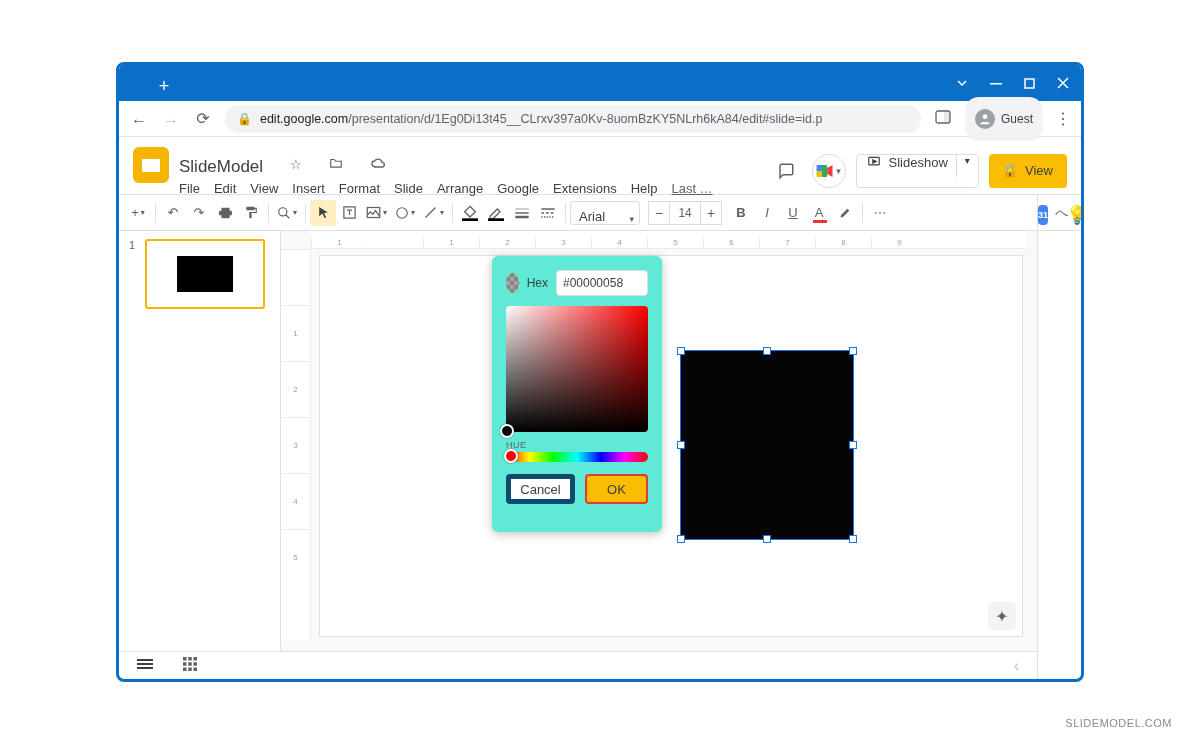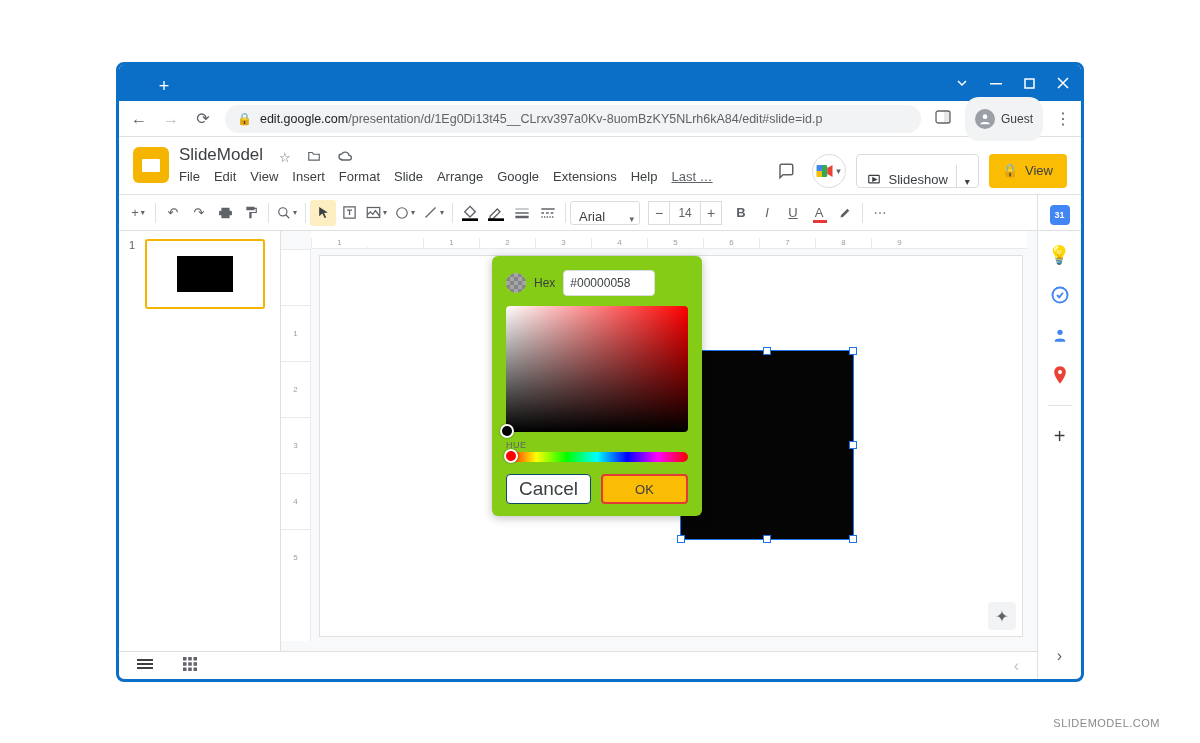--- a/index.html
+++ b/index.html
@@ -21,28 +21,28 @@
   .lock { font-size: 12px; color: #5f6368; }
   .url .domain { color: #202124; }
   .guestpill { display: flex; align-items: center; gap: 6px; background: #f1f3f4; border-radius: 14px; height: 44px; padding: 0 10px; font-size: 12px; color: #3c4043; }
   .guestav { width: 20px; height: 20px; border-radius: 50%; background: #9aa0a6; display:flex; align-items:center; justify-content:center;}
   .kebab { width: 16px; text-align: center; color: #5f6368; font-size: 16px; }
   
   .docsheader { display: flex; padding: 8px 14px 0 14px; gap: 10px; border-bottom: 1px solid #e0e0e0; height: 58px; position: relative; }
   .appicon { width: 36px; height: 36px; background: #f4b400; border-radius: 6px; margin-top: 2px; display:flex; align-items:center; justify-content:center; }
   .appicon::after { content:""; width:18px; height:13px; background:#fff; border-radius:1px; }
   .titlecol { flex: 1; }
-  .docname { font-size: 17px; color: #3c4043; display: flex; align-items: flex-end; gap: 16px; }
+  .docname { font-size: 17px; color: #3c4043; display: flex; align-items: flex-start; gap: 27px; margin-top: 12px; }
   .docname .star, .docname .folder, .docname .cloud { font-size: 13px; color: #5f6368; }
   .menus { display: flex; gap: 14px; font-size: 13px; color: #3c4043; margin-top: 4px; }
   .menus span[data-name="menu-last"] { text-decoration: underline; color: #5f6368; }
   .headerbtns { display: flex; align-items: center; gap: 10px; margin-top: 2px; }
   .iconbtn { width: 32px; height: 32px; border-radius: 50%; display: flex; align-items: center; justify-content: center; color: #5f6368; font-size: 16px; }
   .meet { width: 34px; height: 34px; border-radius: 50%; border: 1px solid #dadce0; display:flex; align-items:center; justify-content:center; gap:0;}
-  .slideshowbtn { border: 1px solid #dadce0; border-radius: 4px; height: 34px; display: flex; align-items: flex-end; padding: 0 8px 0 10px; gap: 8px; font-size: 13px; color: #3c4043; }
+  .slideshowbtn { border: 1px solid #dadce0; border-radius: 4px; height: 34px; display: flex; align-items: flex-start; padding: 0 8px 0 10px; gap: 8px; font-size: 13px; color: #3c4043; }
   .slideshowbtn .sep { width:1px; height:22px; background:#dadce0; }
   .sharebtn { background: #fbbc04; border-radius: 4px; height: 34px; padding: 0 14px; display: flex; align-items: center; gap: 6px; font-size: 13px; font-weight: 500; color: #3c4043; }
   
   .toolbar { height: 36px; border-bottom: 1px solid #e0e0e0; display: flex; align-items: center; padding: 0 6px; font-size: 13px; color: #5f6368; }
   .tbtn { min-width: 26px; height: 26px; display: flex; align-items: center; justify-content: center; border-radius: 3px; padding: 0 4px; position:relative;}
   .tbtn.sel { background: #feefc3; }
   .tsep { width: 1px; height: 20px; background: #e0e0e0; margin: 0 4px; }
   .fontsel { border: 1px solid #dadce0; border-radius: 3px; height: 24px; padding: 0 18px 0 8px; display:flex; align-items:flex-end; font-size:13px; color:#3c4043; position:relative; min-width:70px;}
   .fontsel::after{content:"▾"; position:absolute; right:5px; font-size:9px; color:#5f6368;}
   .sizebox { display:flex; align-items:center; }
@@ -64,21 +64,21 @@
   .ruler-v span{ flex:0 0 56px; display:flex; align-items:center; justify-content:center; border-top:1px solid #e8eaed;}
   .canvas { position:absolute; top:24px; left:38px; right:14px; bottom:14px; background:#fff; border:1px solid #e0e0e0;}
   .shape { position:absolute; top:94px; left:360px; width:174px; height:190px; background:#050505; border:1px solid #1a73e8; }
   .handle { position:absolute; width:8px; height:8px; background:#fff; border:1px solid #1a73e8;}
   .handle.tl{top:-4px; left:-4px;} .handle.tr{top:-4px; right:-4px;}
   .handle.bl{bottom:-4px; left:-4px;} .handle.br{bottom:-4px; right:-4px;}
   .handle.tm{top:-4px; left:calc(50% - 4px);} .handle.bm{bottom:-4px; left:calc(50% - 4px);}
   .handle.ml{top:calc(50% - 4px); left:-4px;} .handle.mr{top:calc(50% - 4px); right:-4px;}
   .explore { position:absolute; right:6px; bottom:6px; width:28px; height:28px; background:#f1f3f4; border-radius:4px; display:flex; align-items:center; justify-content:center; color:#5f6368;}
   
-  .colorpop { position:absolute; top:0px; left:172px; width:210px; background:#84cc16; border-radius:6px; box-shadow:0 2px 10px rgba(0,0,0,.25); padding:14px 14px 12px; z-index:50;}
+  .colorpop { position:absolute; top:0px; left:172px; width:170px; background:#5eead4; border-radius:6px; box-shadow:0 2px 10px rgba(0,0,0,.25); padding:14px 14px 28px; z-index:50;}
   .hexrow { display:flex; align-items:center; gap:8px; margin-bottom:10px; }
   .swatch { width:20px; height:20px; border-radius:50%;
     background:
       linear-gradient(45deg,#ccc 25%,transparent 25%,transparent 75%,#ccc 75%),
       linear-gradient(45deg,#ccc 25%,transparent 25%,transparent 75%,#ccc 75%);
     background-size:8px 8px; background-position:0 0,4px 4px; background-color:#fff; position:relative;}
   .swatch::after{content:""; position:absolute; inset:0; border-radius:50%; background:rgba(0,0,0,.35);}
   .hexlbl { font-size:12px; color:#3c4043; }
   .hexin { border:1px solid #dadce0; border-radius:4px; height:26px; width:92px; padding:0 6px; font-size:12px; color:#3c4043;}
   .gradient { width:100%; height:126px; border-radius:4px; position:relative;
@@ -94,30 +94,30 @@
   .transbox { border:2px solid #e53935; padding:4px 6px 8px; margin-top:8px; position:relative;}
   .transslider { height:10px; border-radius:5px; margin-top:4px; position:relative;
     background:
       linear-gradient(to right, rgba(0,0,0,0), #000),
       linear-gradient(45deg,#ccc 25%,transparent 25%,transparent 75%,#ccc 75%),
       linear-gradient(45deg,#ccc 25%,transparent 25%,transparent 75%,#ccc 75%);
     background-size:100% 100%,8px 8px,8px 8px; background-position:0 0,0 0,4px 4px; background-color:#fff;}
   .transslider .knob{position:absolute; left:35%; top:-3px; width:14px; height:14px; border-radius:50%; background:#8ab4f8; border:2px solid #fff; box-shadow:0 0 2px rgba(0,0,0,.4);}
   .cursor { position:absolute; left:36%; top:9px; font-size:16px; color:#000; pointer-events:none;}
   .btnrow { display:flex; gap:10px; margin-top:12px;}
-  .btncancel { flex:1; height:30px; border:1px solid #0c4a6e; border-radius:4px; background:#fff; font-size:19px; color:#3c4043;}
+  .btncancel { flex:1; height:30px; border:5px solid #0c4a6e; border-radius:4px; background:#fff; font-size:13px; color:#3c4043;}
   .btnok { flex:1; height:30px; border:2px solid #e53935; border-radius:4px; background:#fbbc04; font-size:13px; font-weight:500; color:#3c4043;}
   
   .bottombar { position:absolute; left:0; right:44px; bottom:0; height:28px; border-top:1px solid #e0e0e0; display:flex; align-items:center; padding:0 18px; gap:30px; color:#5f6368;}
   
-  .sidepanel { position:absolute; top:130px; right:0; width:44px; bottom:0; border-left:1px solid #e0e0e0; display:flex; flex-direction:column; align-items:center; padding-top:10px; gap:20px;}
+  .sidepanel { position:absolute; top:130px; right:0; width:44px; bottom:0; border-left:1px solid #e0e0e0; display:flex; flex-direction:row; align-items:flex-start; padding-top:10px; gap:20px;}
   .sideicon { width:20px; height:20px; border-radius:4px; display:flex; align-items:center; justify-content:center; font-size:14px;}
   .sideclose { margin-top:auto; margin-bottom:14px; font-size:16px; color:#5f6368;}
   
-  .watermark { position:absolute; right:40px; bottom:14px; font-size:11px; letter-spacing:.5px; color:#8a8a8a;}
+  .watermark { position:absolute; right:28px; bottom:14px; font-size:11px; letter-spacing:.5px; color:#8a8a8a;}
 </style>
 </head>
 <body>
 
 <div class="frame" data-name="browser-window">
 
   <div class="titlebar" data-name="titlebar">
     <div style="display:flex;align-items:flex-end;height:100%;">
       <div class="newtab" data-name="new-tab-button">+</div>
     </div>

